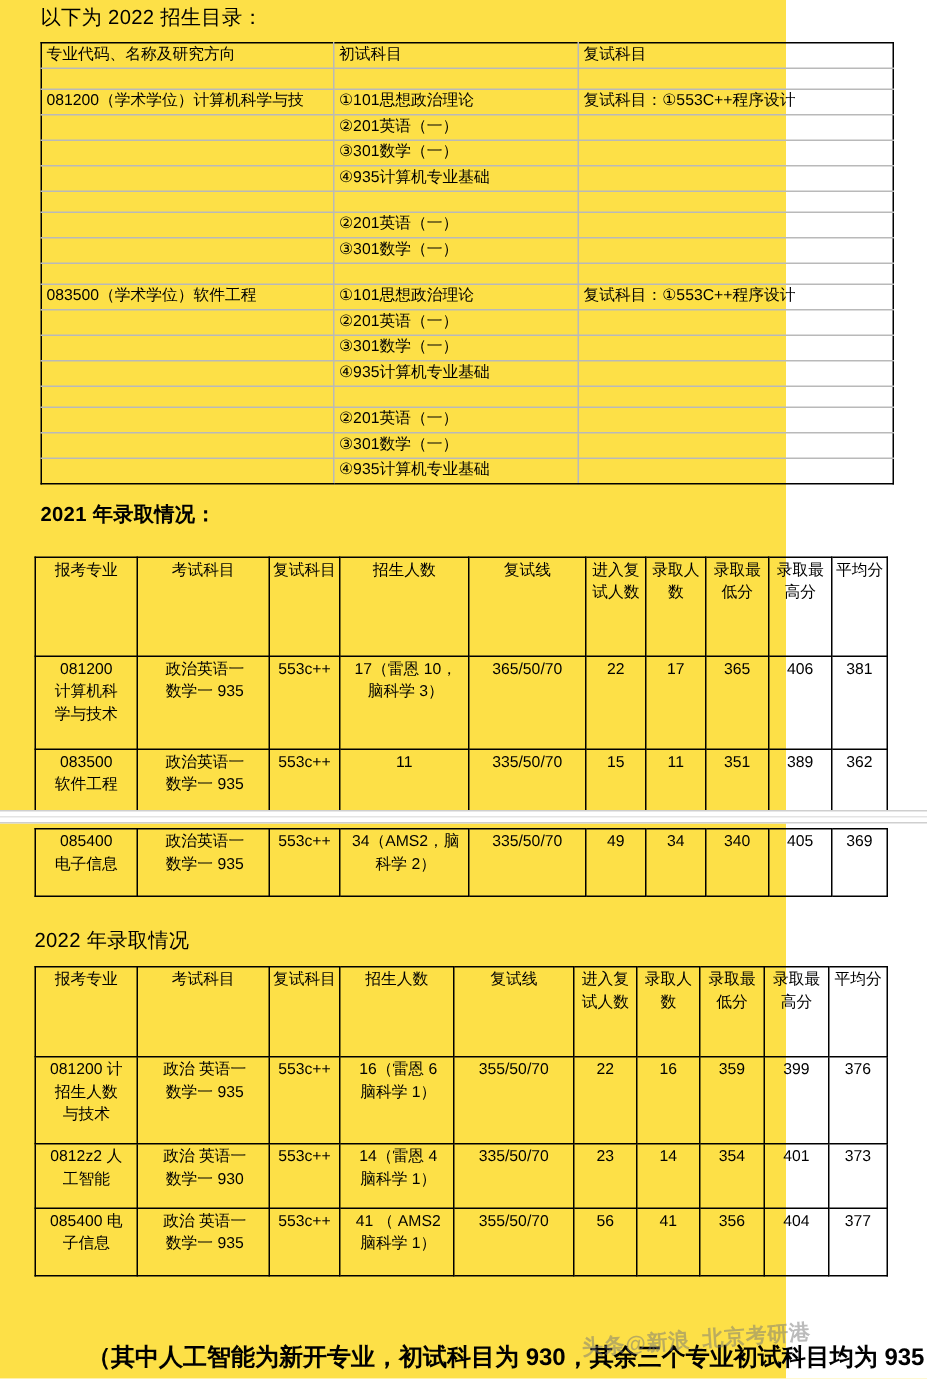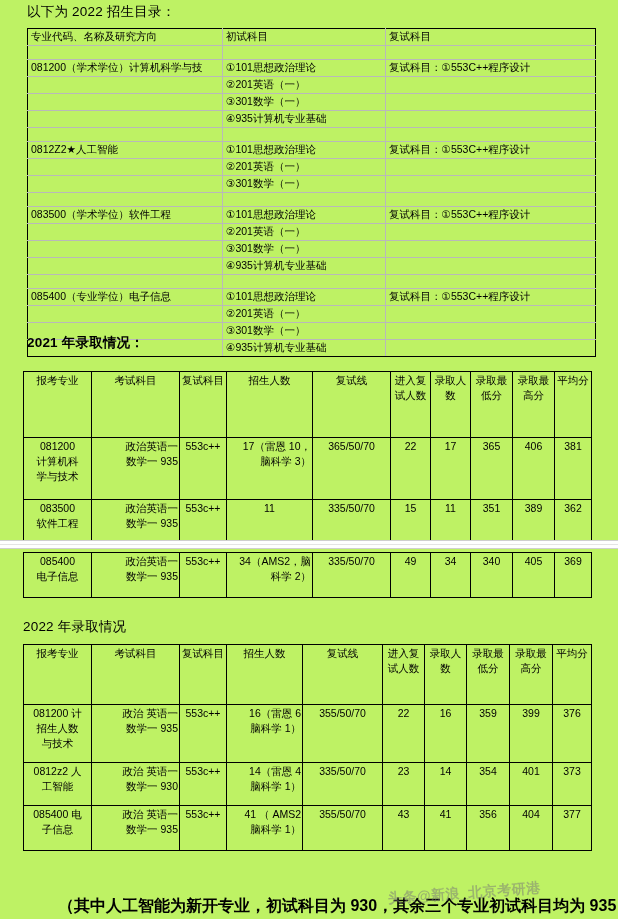--- a/index.html
+++ b/index.html
@@ -10,23 +10,23 @@
   body {
     width: 618px;
     height: 919px;
     position: relative;
     font-family: "Liberation Serif", "DejaVu Serif", serif;
     color: #000000;
     overflow: hidden;
   }
   .page {
     position: relative;
-    width: 618px;
+    width: 524px;
     height: 919px;
-    background: #bef264;
+    background: #fde047;
   }
   .section-title {
     font-size: 13.5px;
     line-height: 18px;
     letter-spacing: 0.2px;
     white-space: nowrap;
     font-family: "Liberation Sans", "DejaVu Sans", sans-serif;
   }
   .abs { position: absolute; }
 
@@ -62,21 +62,21 @@
     line-height: 15px;
   }
   table.stats td {
     border: 1px solid #000;
     padding: 1px 1px;
     text-align: center;
     vertical-align: top;
     box-sizing: border-box;
     word-break: break-all;
   }
-  table.stats td.l { text-align: right; padding-left: 3px; }
+  table.stats td.l { text-align: center; padding-left: 3px; }
   table.stats .cellline { display: block; }
 
   .sep-band {
     position: absolute;
     left: 0;
     width: 618px;
     border-top: 1px solid #cfcfcf;
     border-bottom: 1px solid #cfcfcf;
     height: 7px;
     background: #ffffff;
@@ -152,25 +152,20 @@
         <td class="edge-l"></td>
         <td>④935计算机专业基础</td>
         <td class="edge-r"></td>
       </tr>
       <tr>
         <td class="edge-l blankrow"></td>
         <td class="blankrow"></td>
         <td class="edge-r blankrow"></td>
       </tr>
 
-      <tr class="thick-top">
-        <td class="edge-l">0812Z2★人工智能</td>
-        <td>①101思想政治理论</td>
-        <td class="edge-r">复试科目：①553C++程序设计</td>
-      </tr>
       <tr>
         <td class="edge-l"></td>
         <td>②201英语（一）</td>
         <td class="edge-r"></td>
       </tr>
       <tr>
         <td class="edge-l"></td>
         <td>③301数学（一）</td>
         <td class="edge-r"></td>
       </tr>
@@ -199,25 +194,20 @@
         <td class="edge-l"></td>
         <td>④935计算机专业基础</td>
         <td class="edge-r"></td>
       </tr>
       <tr>
         <td class="edge-l blankrow"></td>
         <td class="blankrow"></td>
         <td class="edge-r blankrow"></td>
       </tr>
 
-      <tr class="thick-top">
-        <td class="edge-l">085400（专业学位）电子信息</td>
-        <td>①101思想政治理论</td>
-        <td class="edge-r">复试科目：①553C++程序设计</td>
-      </tr>
       <tr>
         <td class="edge-l"></td>
         <td>②201英语（一）</td>
         <td class="edge-r"></td>
       </tr>
       <tr>
         <td class="edge-l"></td>
         <td>③301数学（一）</td>
         <td class="edge-r"></td>
       </tr>
@@ -425,21 +415,21 @@
         <td class="l">
           <span class="cellline">政治 英语一</span>
           <span class="cellline">数学一 935</span>
         </td>
         <td>553c++</td>
         <td class="l">
           <span class="cellline">41 （ AMS2</span>
           <span class="cellline">脑科学 1）</span>
         </td>
         <td>355/50/70</td>
-        <td>43</td>
+        <td>56</td>
         <td>41</td>
         <td>356</td>
         <td>404</td>
         <td>377</td>
       </tr>
     </tbody>
   </table>
 
   <div class="footnote abs" style="left:58px; top:898px;">（其中人工智能为新开专业，初试科目为 930，其余三个专业初试科目均为 935）</div>
 

